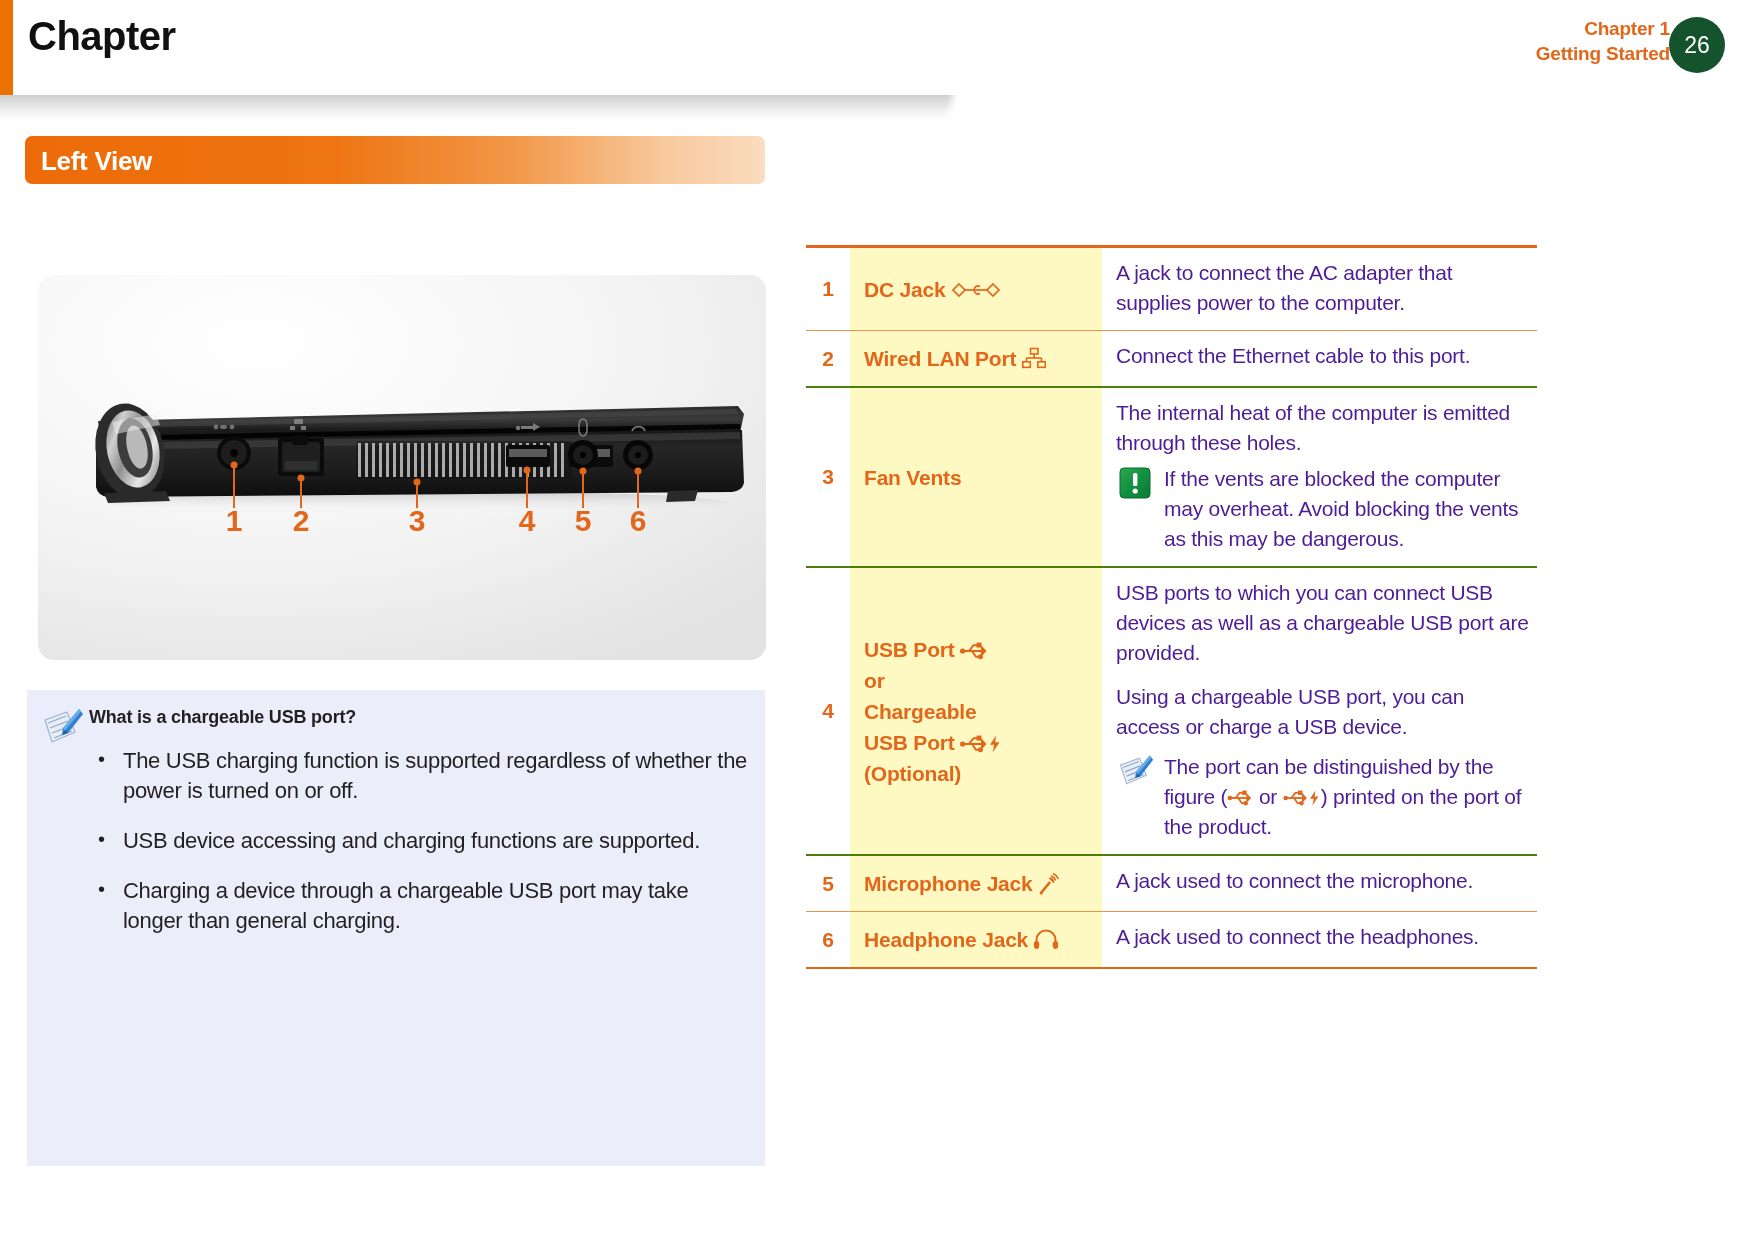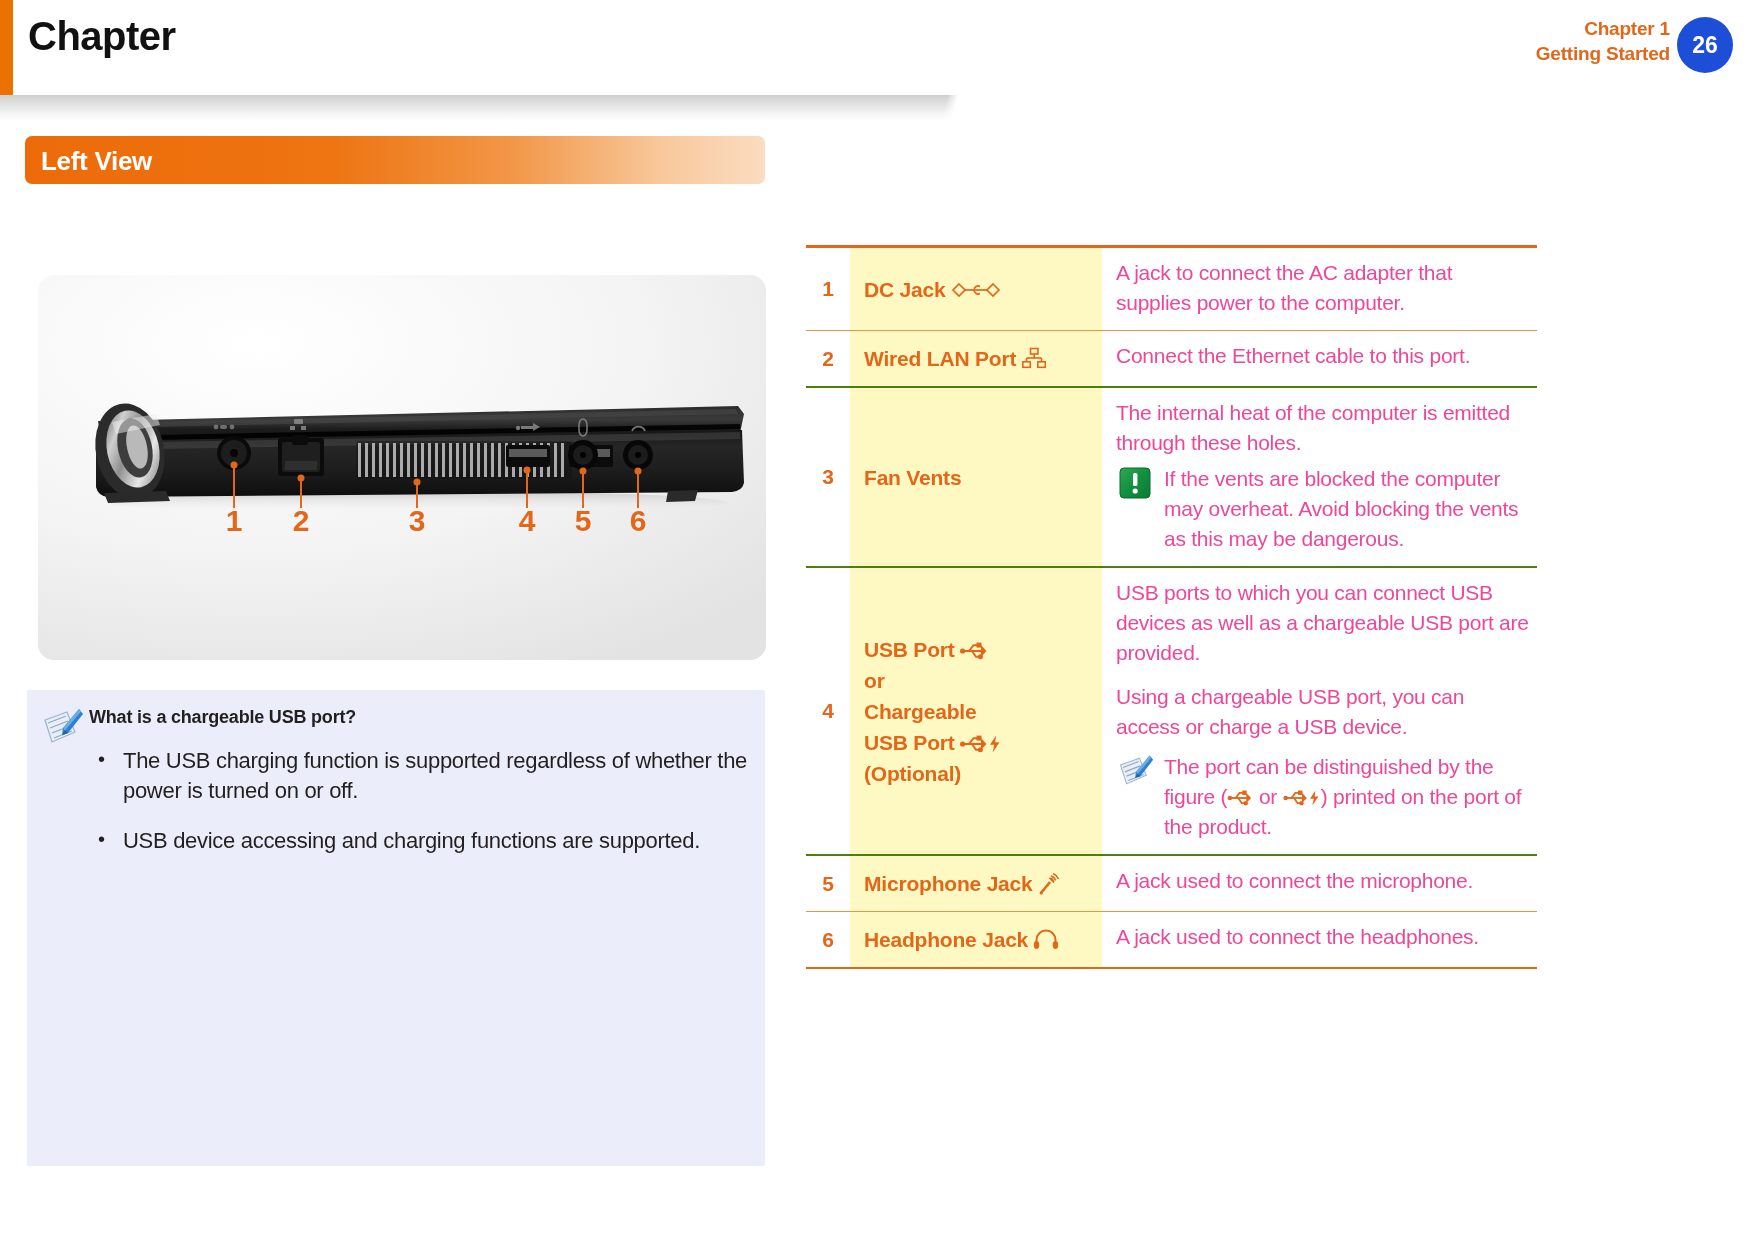--- a/index.html
+++ b/index.html
@@ -12,22 +12,22 @@
   #header-left-bar{position:absolute;left:0;top:0;width:13px;height:95px;background:#eb7100;}
   #page-title{
     position:absolute;left:28px;top:16px;font-size:40px;font-weight:bold;
     letter-spacing:-0.5px;color:#111111;line-height:1;
   }
   #chapter-block{
     position:absolute;right:79px;top:16px;text-align:right;
     color:#e2671a;font-weight:bold;font-size:19px;line-height:25px;letter-spacing:-0.2px;
   }
   #page-badge{
-    position:absolute;right:16px;top:17px;width:56px;height:56px;border-radius:50%;
-    background:#1d4ed8;color:#ffffff;font-weight:bold;font-size:23px;
+    position:absolute;right:24px;top:17px;width:56px;height:56px;border-radius:50%;
+    background:#14532d;color:#ffffff;font-weight:normal;font-size:23px;
     display:flex;align-items:center;justify-content:center;
   }
   #header-shadow{
     position:absolute;left:0;top:95px;width:1749px;height:26px;
     background:linear-gradient(to bottom,#cfcfcf 0%,#e4e4e4 40%,#f6f6f6 75%,#ffffff 100%);
   }
   #header-shadow:after{
     content:"";position:absolute;left:0;top:0;width:1749px;height:26px;
     background:linear-gradient(103deg, rgba(255,255,255,0) 54%, #ffffff 54.6%);
   }
@@ -85,21 +85,21 @@
   .col-num{
     width:44px;text-align:center;color:#e2671a;font-weight:bold;font-size:21px;
     vertical-align:middle;
   }
   .col-name{
     width:228px;background:#fef9c3;color:#e2671a;font-weight:bold;font-size:21px;
     padding:12px 10px 12px 14px !important;letter-spacing:-0.2px;vertical-align:middle;
     line-height:31px;
   }
   .col-desc{
-    font-size:21px;line-height:30px;color:#ec4899;letter-spacing:-0.25px;
+    font-size:21px;line-height:30px;color:#4c1d95;letter-spacing:-0.25px;
     padding:10px 6px 12px 14px !important;
   }
   .rule-top td{border-top:3px solid #e2671a;}
   .rule td{border-top:1px solid #e8944b;}
   .rule-thick td{border-top:2px solid #4d7c0f;}
   .rule-bottom td{border-top:2px solid #e2671a;height:0;padding:0;}
   .desc-p{margin:0 0 2px 0;}
   
   .subnote{position:relative;padding-left:48px;margin-top:6px;}
   .subnote .sub-ico{position:absolute;left:2px;top:2px;width:34px;height:34px;}
@@ -307,20 +307,21 @@
       <path d="M13 32 L31 25" stroke="#8fa8c6" stroke-width="1.3"></path>
       <path d="M22 22 L38 3 L42 8 L27 27 L21 29 Z" fill="#2f7fd0"></path>
       <path d="M22 22 L38 3 L40 5.5 L24 24.5 Z" fill="#67aee8"></path>
       <path d="M21 29 L27 27 L24 24.5 Z" fill="#1f5d9e"></path>
     </g>
   </svg>
   <div id="note-title">What is a chargeable USB port?</div>
   <ul id="note-list">
     <li>The USB charging function is supported regardless of whether the power is turned on or off.</li>
     <li>USB device accessing and charging functions are supported.</li>
+    <li>Charging a device through a chargeable USB port may take longer than general charging.</li>
   </ul>
 </div>
 
 <table id="spec-table">
 
   <tbody>
       <tr class="rule-top">
     <td class="col-num">1</td>
     <td class="col-name">
       <span>DC Jack</span>

